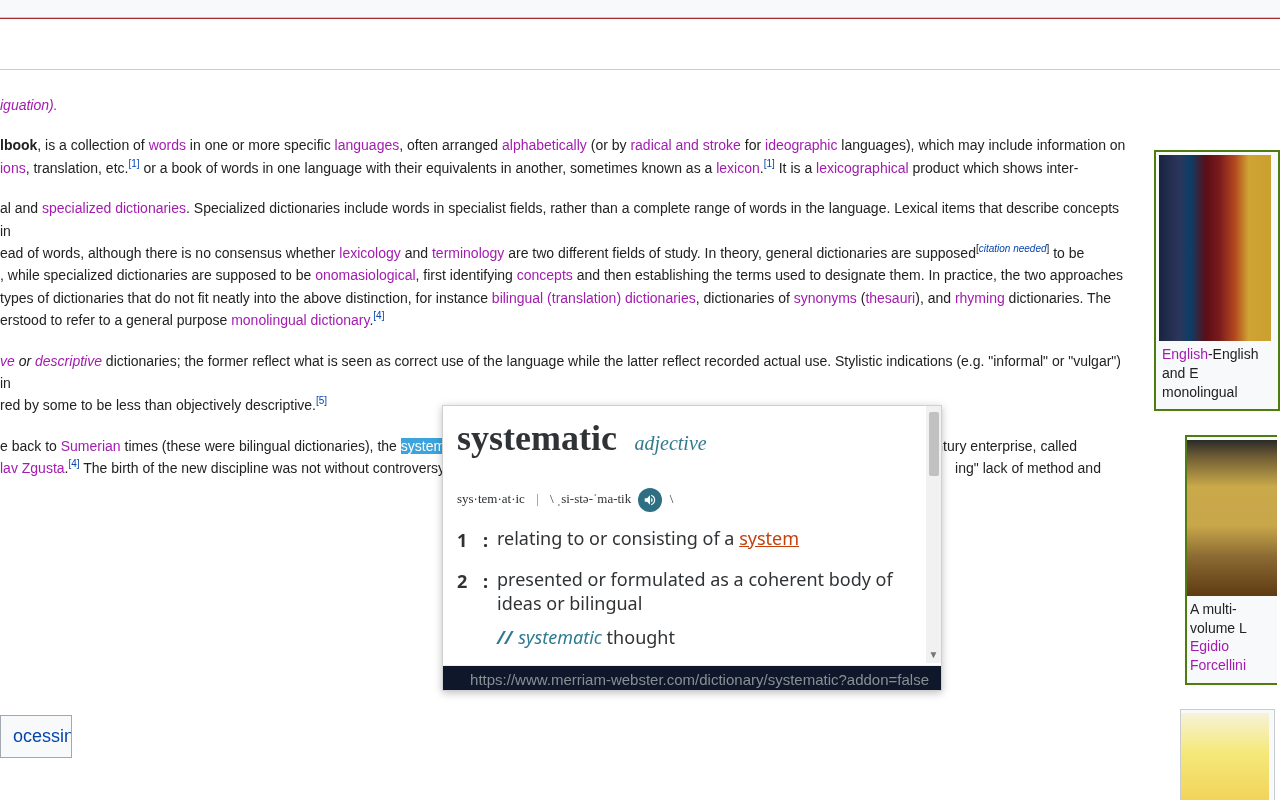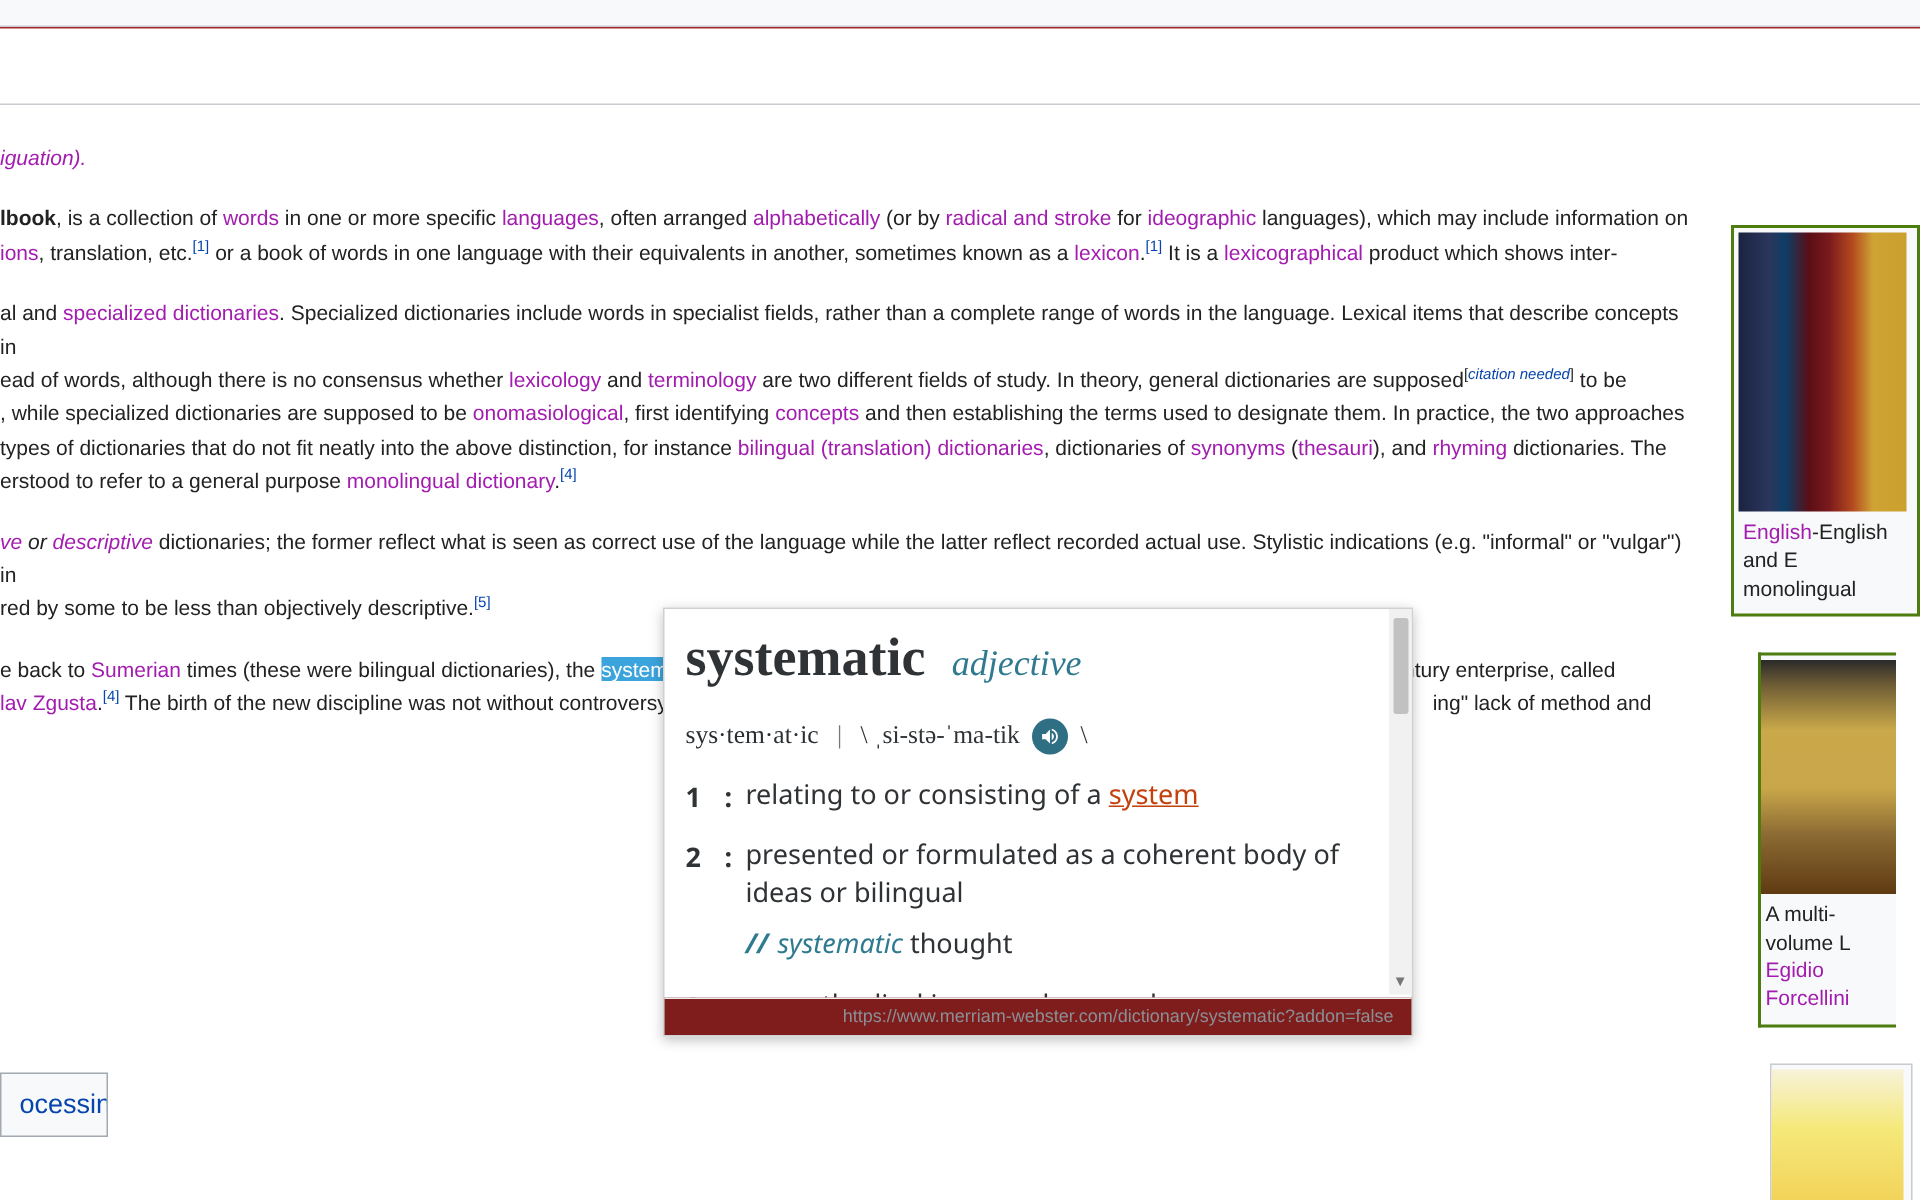--- a/index.html
+++ b/index.html
@@ -24,38 +24,38 @@
 .cap{padding:0 6px 4px 3px;line-height:1.35}
 .tocbox{border:1px solid #a2a9b1;background:#f8f9fa;display:inline-block;padding:6px 12px;font-size:18px;margin-top:24px;width:46px;overflow:hidden}
 .toclink{color:#0645ad;display:block;white-space:nowrap}
 
 .popup{position:absolute;left:442px;top:405px;width:498px;height:284px;background:#fff;border:1px solid #d0d0d0;box-shadow:0 2px 8px rgba(0,0,0,0.25);font-family:Georgia,'Times New Roman',serif;color:#303336}
 .popup-inner{height:257px;overflow:hidden;padding:14px 22px 0 14px;position:relative}
 .popup-scroll{position:absolute;right:0;top:0;width:15px;height:257px;background:#f1f1f1}
 .popup-thumb{position:absolute;right:2px;top:6px;width:10px;height:64px;background:#c1c1c1;border-radius:2px}
 .popup-arrow{position:absolute;right:0;bottom:28px;width:15px;height:15px;color:#777;font-size:10px;text-align:center;line-height:15px;background:#f1f1f1}
 .hw{font-size:36px;font-weight:700;color:#303336;display:inline-block;margin-right:14px;line-height:1}
-.pos{font-size:24px;color:#2f7a8f;font-style:italic;font-family:Georgia,serif}
-.pron-row{margin-top:14px;font-size:17px;color:#303336}
+.pos{font-size:20px;color:#2f7a8f;font-style:italic;font-family:Georgia,serif}
+.pron-row{margin-top:29px;font-size:13px;color:#303336}
 .syll{color:#2a2f33}
 .sep{color:#777;margin:0 8px}
 .pron{color:#303336}
 .audio{display:inline-flex;width:24px;height:24px;border-radius:50%;background:#2e6f83;vertical-align:middle;margin:0 4px;align-items:center;justify-content:center}
 .audio svg{width:14px;height:14px;fill:#fff}
 .defs{margin-top:14px;font-size:18px;font-family:system-ui,-apple-system,'Segoe UI',sans-serif;color:#303336}
 .def-row{display:flex;margin-bottom:12px}
 .num{width:26px;font-weight:700;flex-shrink:0}
 .sub{width:24px;font-weight:700;flex-shrink:0}
 .colon{width:14px;font-weight:700;flex-shrink:0}
 .def-text{flex:1;line-height:1.35}
 .def-link{color:#c2410c;text-decoration:underline;cursor:pointer}
 .ex{margin-left:40px;font-size:18px;color:#303336;margin-top:-4px;margin-bottom:14px}
 .sl{color:#2f7a8f;font-weight:700;font-style:italic;margin-right:6px}
 .ex-it{color:#2f7a8f;font-style:italic}
-.popup-footer{height:22px;font-size:12px;color:#8a8f94;text-align:right;padding:2px 12px 0 0;font-family:Arial,sans-serif;border-top:1px solid #eee;position:absolute;bottom:0;left:0;right:0;background:#7f1d1d}
+.popup-footer{height:22px;font-size:15px;color:#8a8f94;text-align:right;padding:2px 12px 0 0;font-family:Arial,sans-serif;border-top:1px solid #eee;position:absolute;bottom:0;left:0;right:0;background:#0f172a}
 </style>
 </head>
 <body>
 
 <div class="top-bar"></div>
 <div class="red-line"></div>
 
 <div class="content">
 <hr class="hr">
 <div class="main">
@@ -75,21 +75,21 @@
 </div>
 
 </div>
 </div>
 
 <div class="sidebar">
   <div class="fig">
     <div class="figimg"></div>
     <div class="cap"><a class="link">English</a><span>-English and E</span><br><span>monolingual</span></div>
   </div>
-  <div class="fig" style="width:90px;margin-left:18px;padding:3px 0 4px 0;border-right:none">
+  <div class="fig" style="width:90px;margin-left:31px;padding:3px 0 4px 0;border-right:none">
     <div class="figimg2" style="margin-left:0;width:90px"></div>
     <div class="cap" style="padding-left:3px"><span>A multi-volume L</span><br><a class="link">Egidio Forcellini</a></div>
   </div>
   <div class="fig3">
     <div class="figimg3" style="margin-left:0;width:88px"></div>
   </div>
 </div>
 
 <div class="popup">
   <div class="popup-inner">

